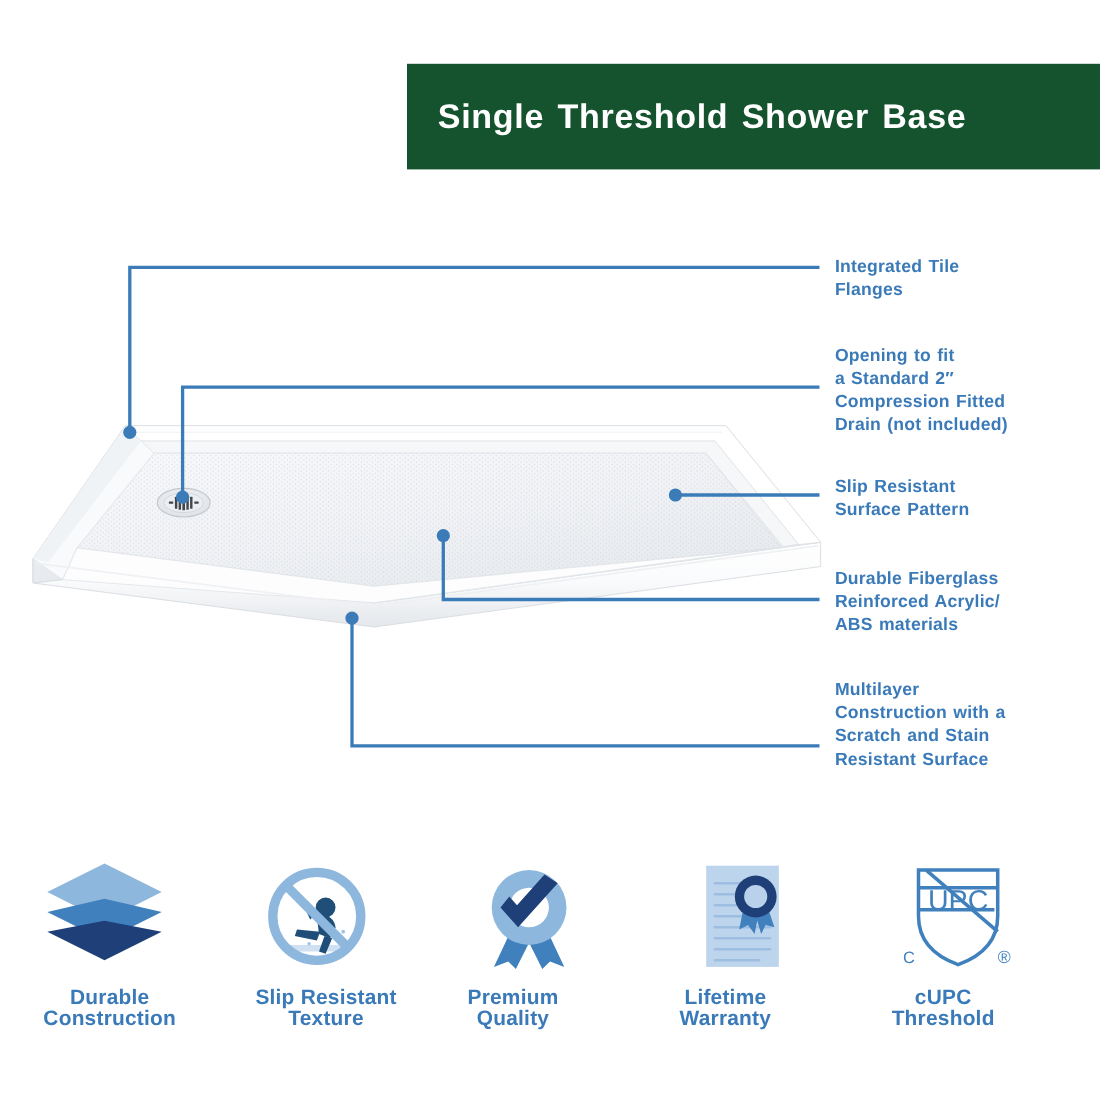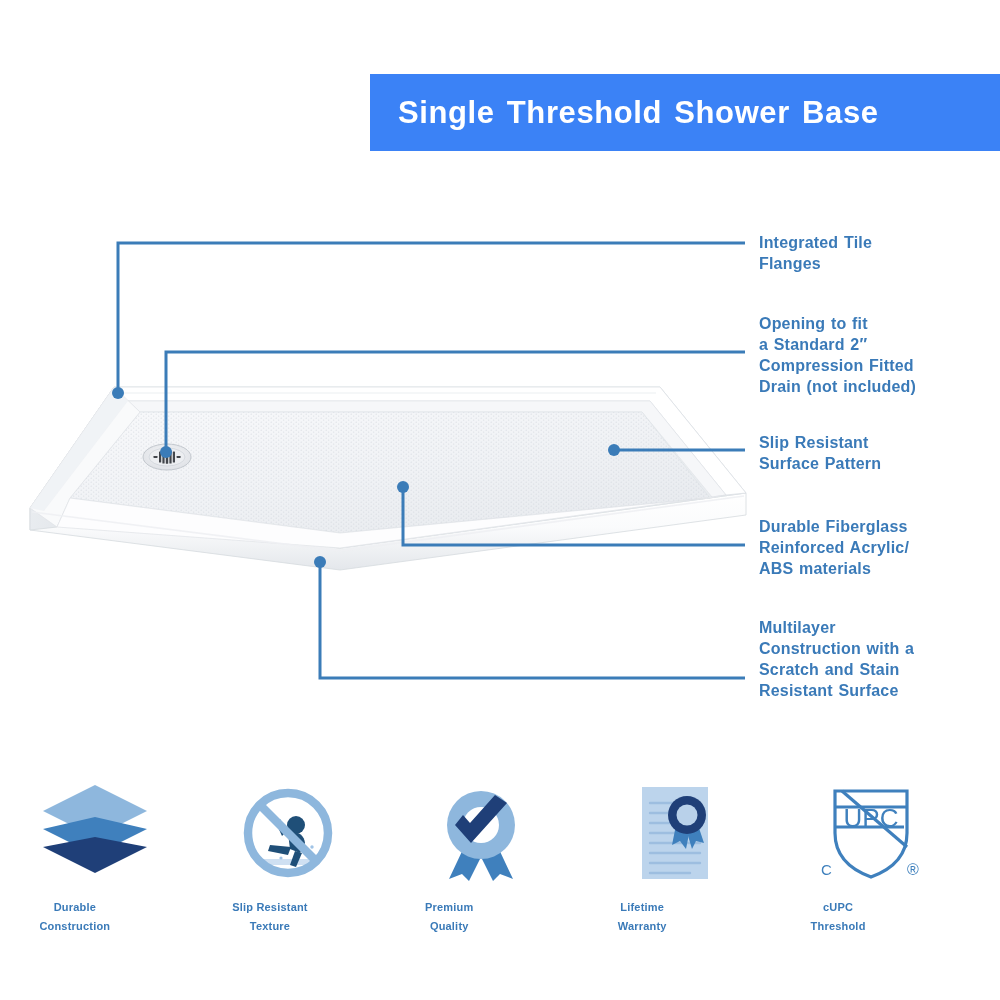--- a/index.html
+++ b/index.html
@@ -13,24 +13,24 @@
     position: relative;
     overflow: hidden;
     font-family: "Liberation Sans", sans-serif;
     -webkit-font-smoothing: antialiased;
   }
 
   
   #header-banner {
     position: absolute;
     left: 370px;
-    top: 74px;
+    top: 58px;
     width: 630px;
-    height: 77px;
-    background: #3b82f6;
+    height: 96px;
+    background: #14532d;
     display: flex;
     align-items: center;
   }
   #header-title {
     color: #ffffff;
     font-size: 31px;
     font-weight: bold;
     letter-spacing: 0.6px;
     word-spacing: 3px;
     padding-left: 28px;
@@ -93,21 +93,21 @@
   .feature-icon {
     height: 110px;
     display: flex;
     align-items: center;
     justify-content: center;
   }
   .feature-label {
     margin-top: 10px;
     text-align: center;
     color: #3a7ab8;
-    font-size: 11px;
+    font-size: 19px;
     font-weight: bold;
     line-height: 19px;
     letter-spacing: 0.2px;
     white-space: pre-line;
   }
 </style>
 </head>
 <body>
 
 <div id="header-banner">

